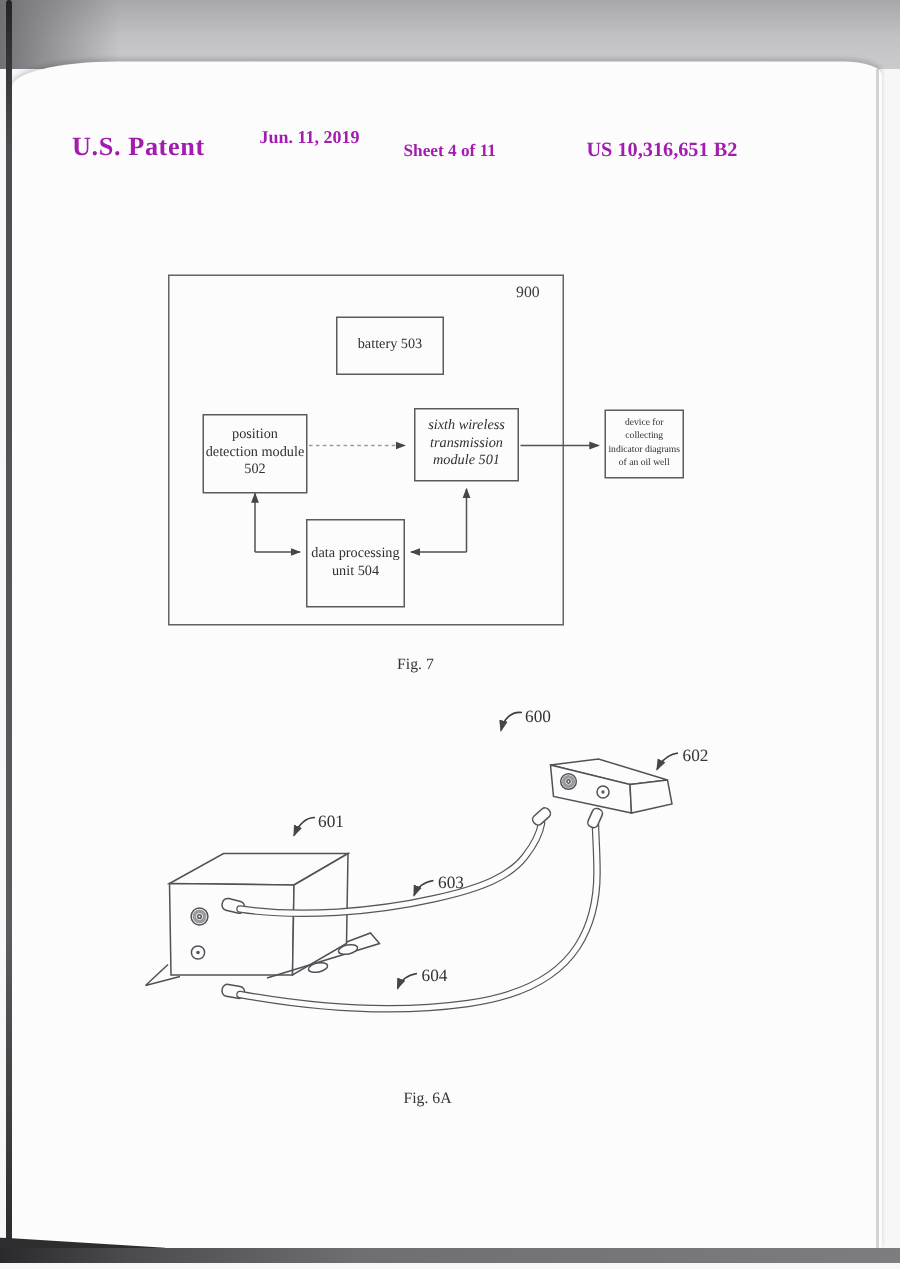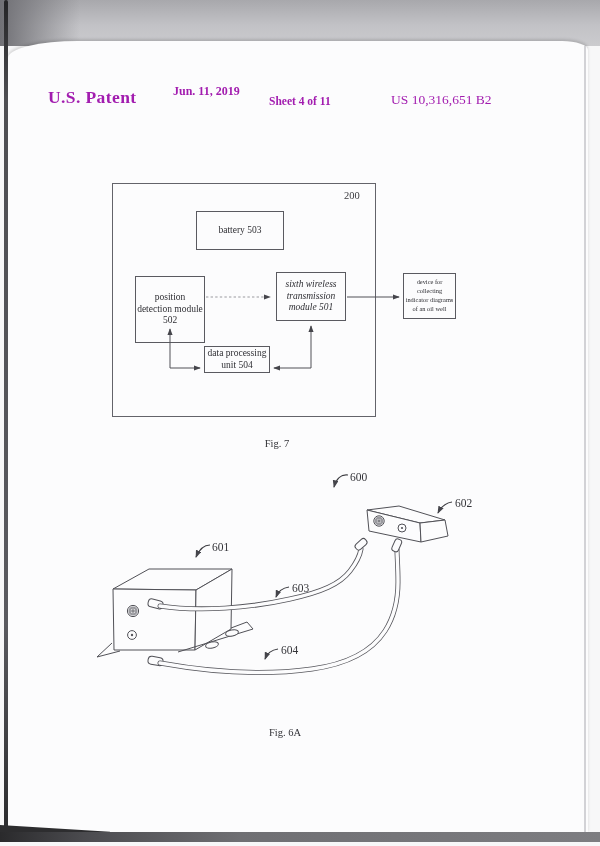--- a/index.html
+++ b/index.html
@@ -23,32 +23,32 @@
   .edge-right { position:absolute; left:584px; top:46px; width:2px; height:786px; background:#d2d2d6; }
   .band-bottom { position:absolute; left:0; top:832px; width:600px; height:10px;
     background:linear-gradient(to right,#2a2a2c,#4b4b4f 14%,#6f6f73 40%,#7d7d81); }
   .wedge { position:absolute; left:0; top:823px; width:110px; height:10px; background:#2d2d2f;
     clip-path:polygon(0 20%, 100% 88%, 100% 100%, 0 100%); }
   
   .hdr { position:absolute; color:#a21caf; white-space:nowrap; }
   .h-title { left:48px; top:87px; font-size:17.5px; font-weight:700; letter-spacing:0.4px; }
   .h-date  { left:173px; top:84px; font-size:12px; font-weight:700; }
   .h-sheet { left:269px; top:95px; font-size:11.5px; font-weight:700; }
-  .h-num   { left:391px; top:92px; font-size:13.5px; font-weight:400; }
+  .h-num   { left:391px; top:92px; font-size:13.5px; font-weight:700; }
   
   .f5-outer { position:absolute; left:112px; top:183px; width:262px; height:232px;
     border:1px solid #63636a; }
   .ref500 { position:absolute; left:344px; top:190px; font-size:10.5px; color:#3a3a3f; }
   .dbox { position:absolute; border:1px solid #5a5a60; background:#fcfcfd;
     display:flex; align-items:center; justify-content:center; text-align:center;
     color:#2f2f34; font-size:9.5px; line-height:1.22; padding:1px; box-sizing:border-box; }
-  .b503 { left:196px; top:211px; width:88px; height:39px; }
-  .b502 { left:135px; top:276px; width:70px; height:67px; }
+  .b503 { left:224px; top:211px; width:72px; height:39px; }
+  .b502 { left:135px; top:276px; width:70px; height:53px; }
   .b501 { left:276px; top:272px; width:70px; height:49px;font-style:italic; }
-  .b504 { left:204px; top:346px; width:66px; height:27px; }
+  .b504 { left:204px; top:346px; width:66px; height:59px; }
   .bdev { left:403px; top:273px; width:53px; height:46px; font-size:6.4px; line-height:1.4; }
   .caption { position:absolute; width:84px; text-align:center; font-size:10.5px; color:#333338; }
   .cap5 { left:235px; top:438px; }
   .cap6 { left:243px; top:727px; }
   
   svg.overlay { position:absolute; left:0; top:0; width:600px; height:846px; pointer-events:none; }
   .ln  { stroke:#515157; stroke-width:1; fill:none; }
   .lnl { stroke:#9a9a9f; stroke-width:1; fill:none; stroke-dasharray:2.4 2.2; }
   .shape { stroke:#515157; stroke-width:1; fill:#fcfcfd; }
   .cable-o { stroke:#55555b; stroke-width:5; fill:none; stroke-linecap:round; }
@@ -67,21 +67,21 @@
 <div class="edge-right"></div>
 <div class="wedge"></div>
 <div class="band-bottom"></div>
 
 <div class="hdr h-title">U.S. Patent</div>
 <div class="hdr h-date">Jun. 11, 2019</div>
 <div class="hdr h-sheet">Sheet 4 of 11</div>
 <div class="hdr h-num">US 10,316,651 B2</div>
 
 <div class="f5-outer"></div>
-<div class="ref500">200</div>
+<div class="ref500">900</div>
 <div class="dbox b503">battery 503</div>
 <div class="dbox b502">position detection module 502</div>
 <div class="dbox b501">sixth wireless transmission module 501</div>
 <div class="dbox b504">data processing unit 504</div>
 <div class="dbox bdev">device for collecting indicator diagrams of an oil well</div>
 <div class="caption cap5">Fig. 7</div>
 <div class="caption cap6">Fig. 6A</div>
 
 <svg class="overlay" viewBox="0 0 600 846">
   <defs>

